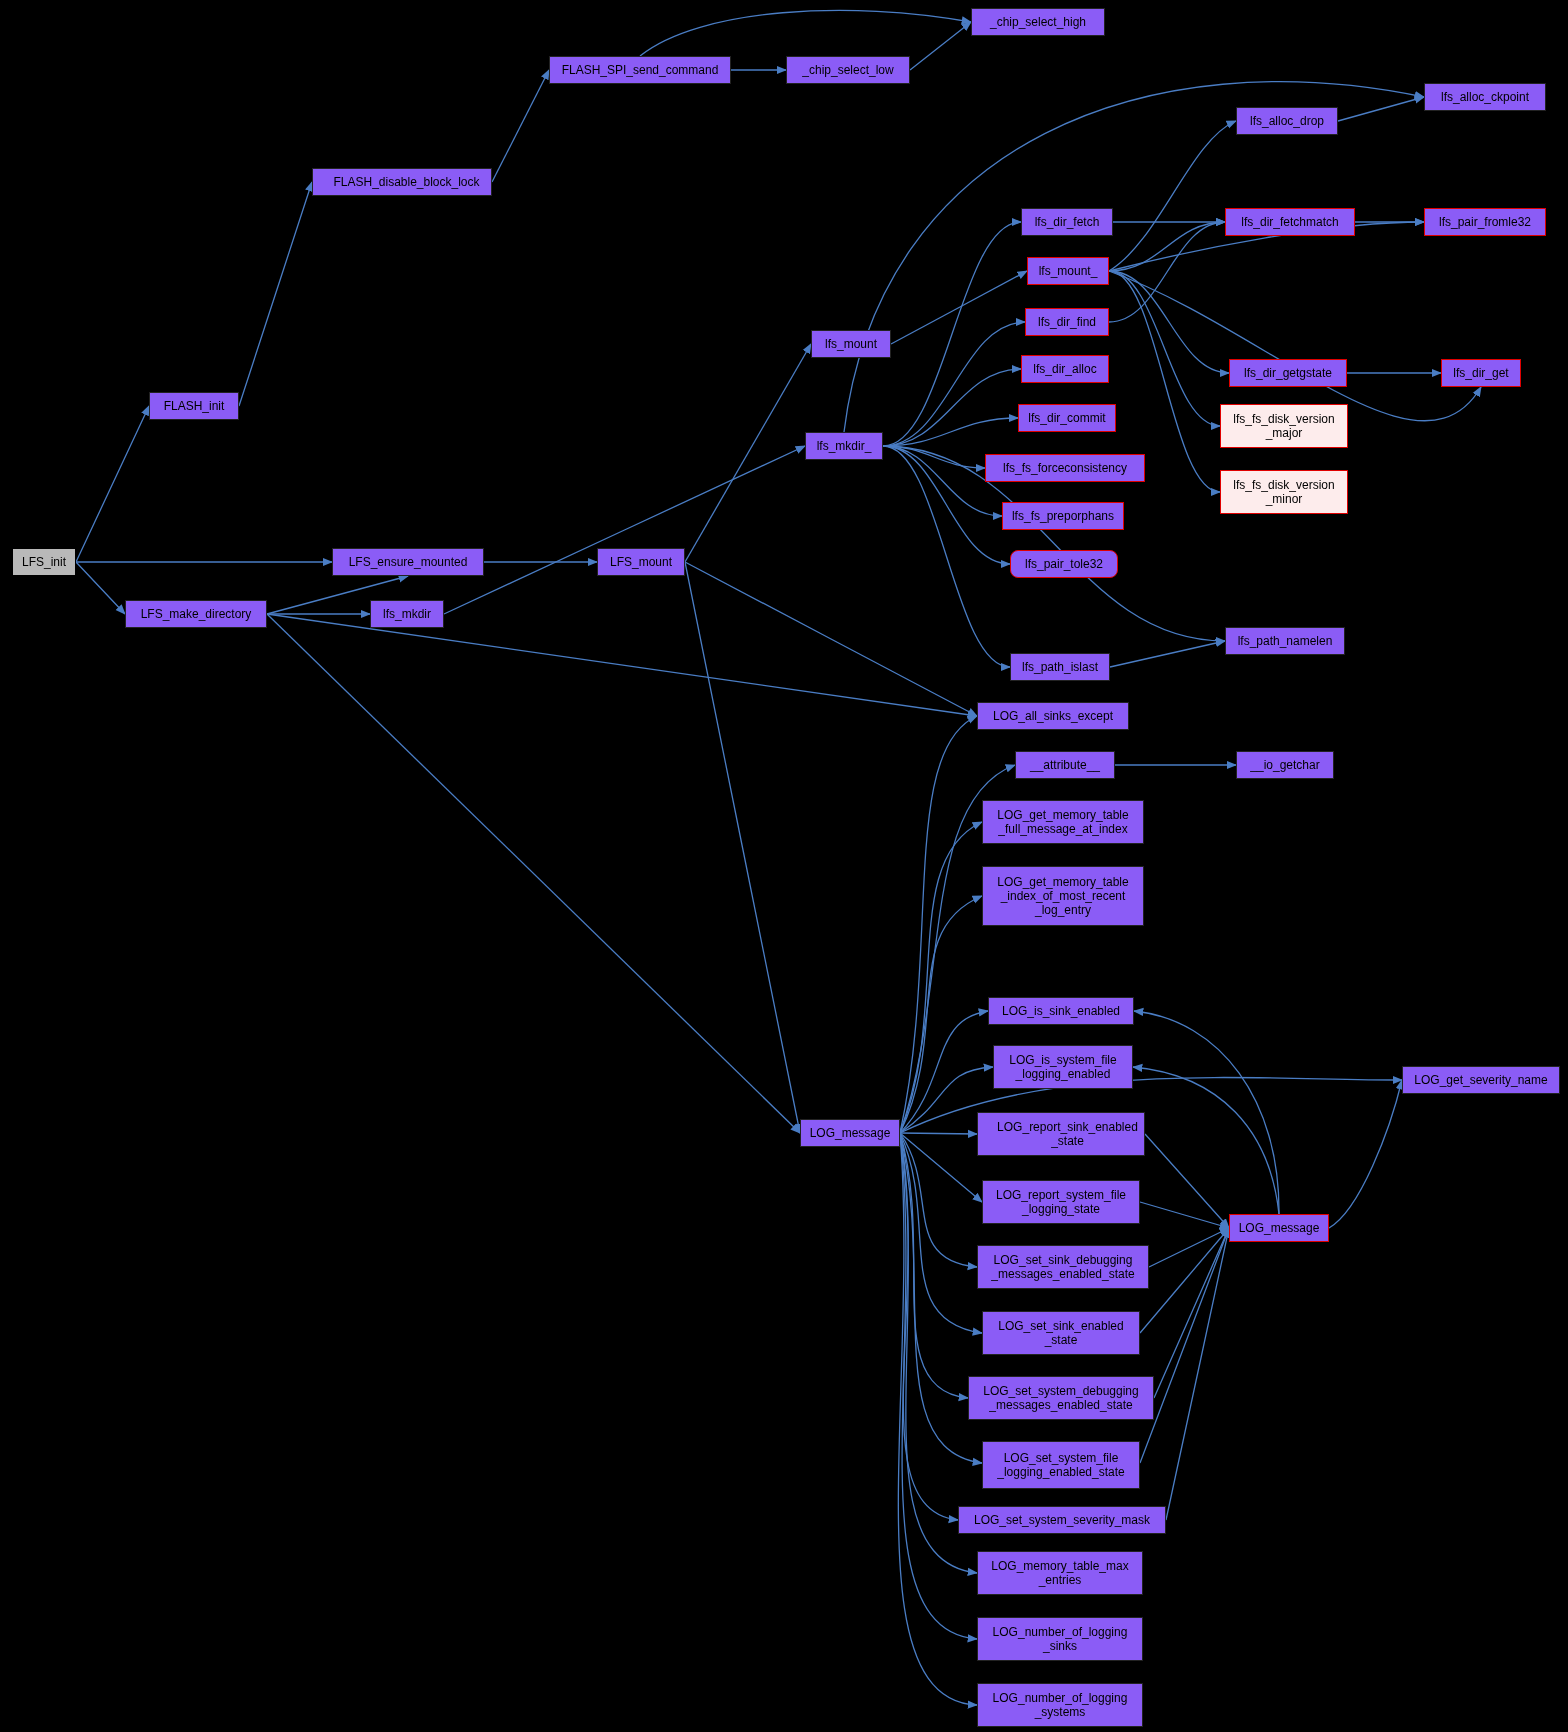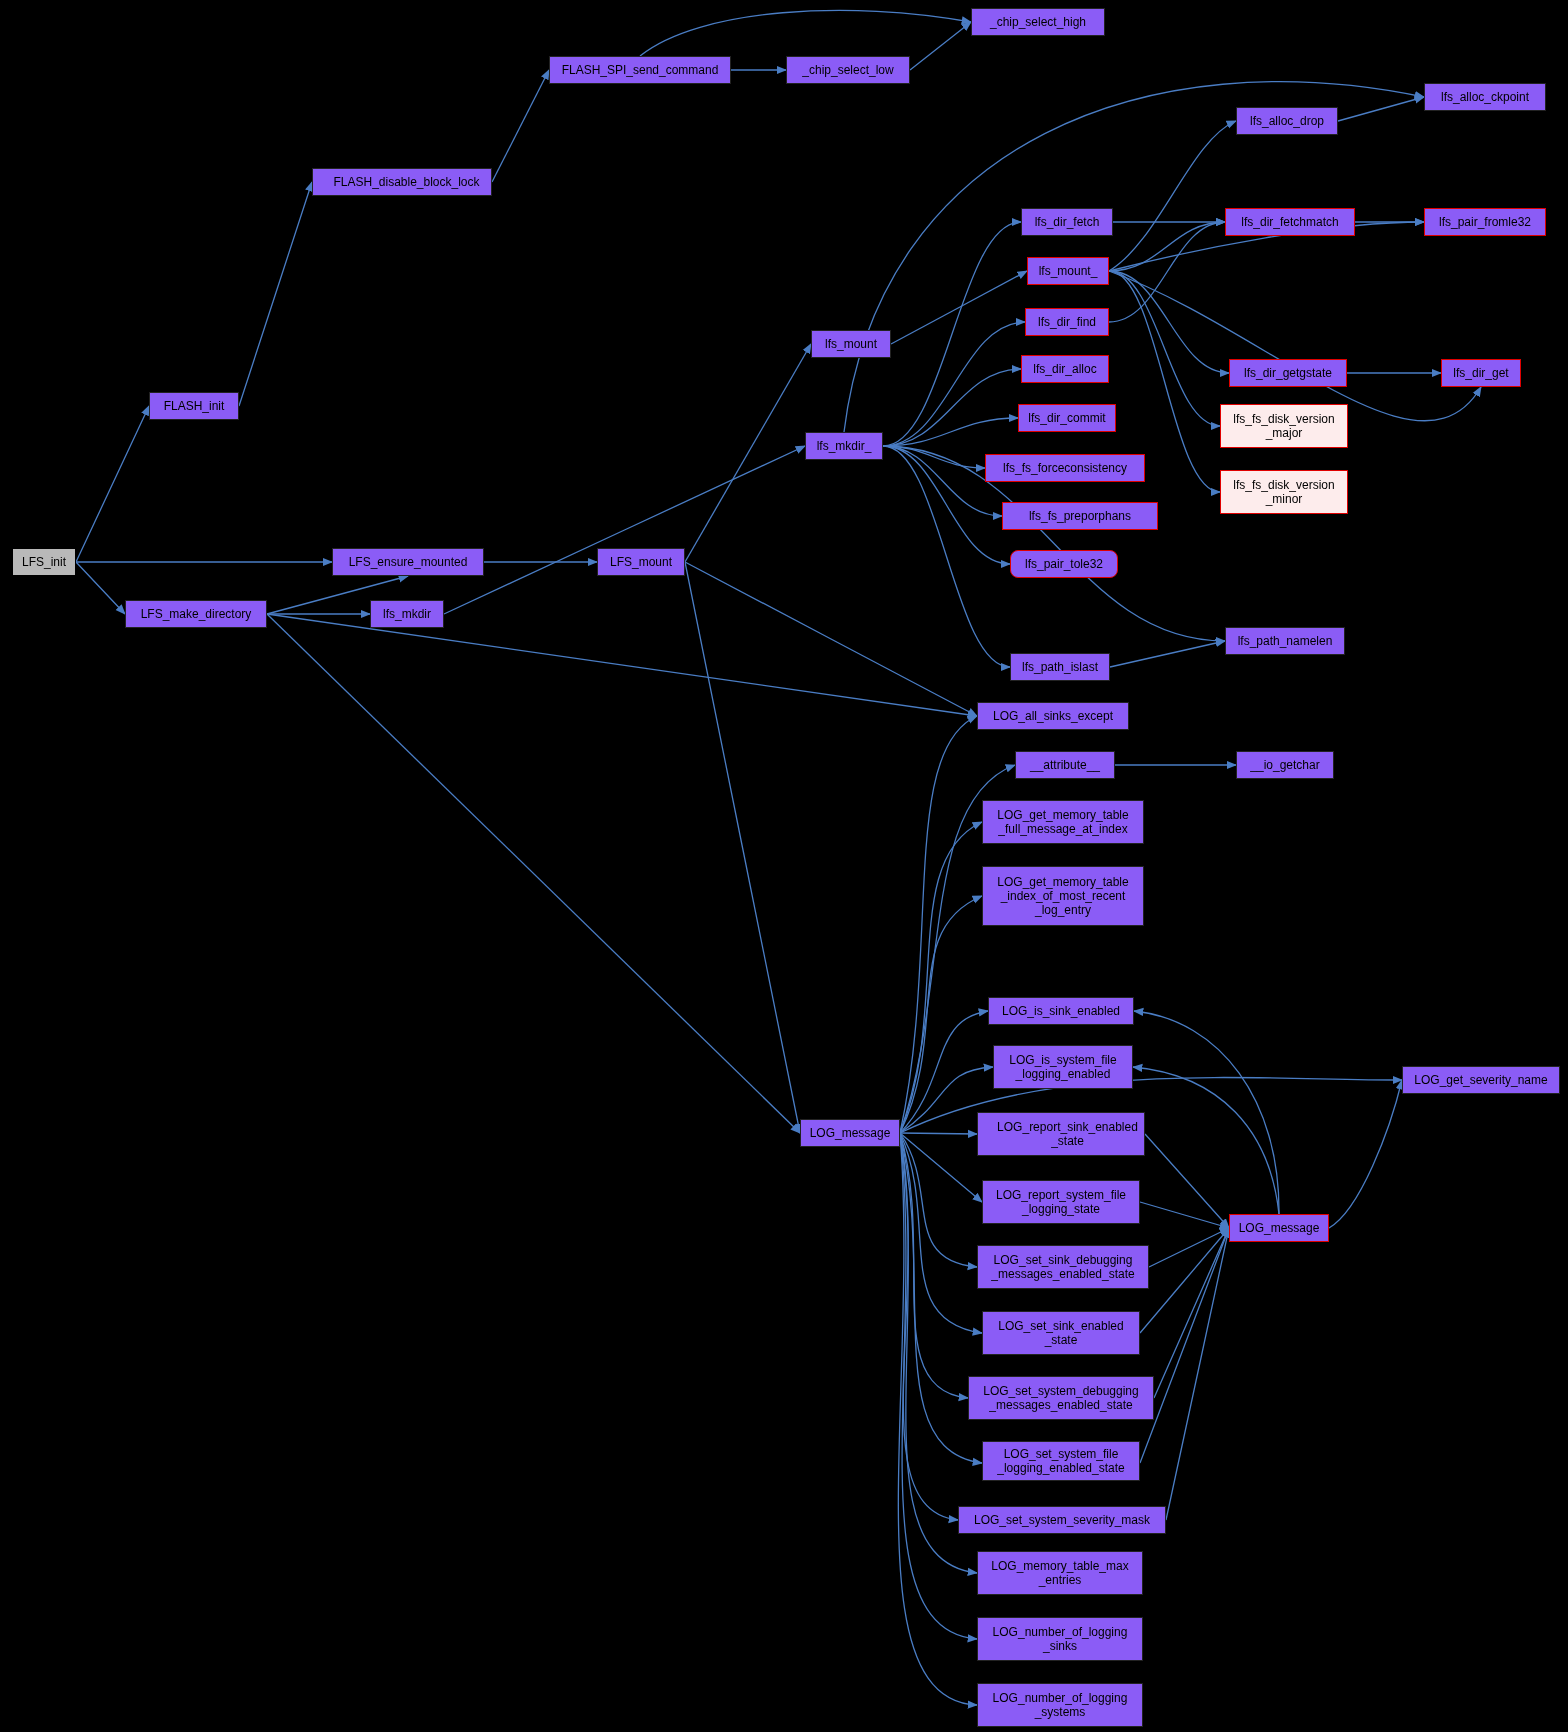--- a/index.html
+++ b/index.html
@@ -111,21 +111,21 @@
       <div class="node" style="left: 1424px; top: 83px; width: 122px; height: 28px;">lfs_alloc_ckpoint</div>
       <div class="node" style="left: 1236px; top: 107px; width: 102px; height: 28px;">lfs_alloc_drop</div>
       <div class="node" style="left: 1021px; top: 208px; width: 92px; height: 28px;">lfs_dir_fetch</div>
       <div class="node red" style="left: 1225px; top: 208px; width: 130px; height: 28px;">lfs_dir_fetchmatch</div>
       <div class="node red" style="left: 1424px; top: 208px; width: 122px; height: 28px;">lfs_pair_fromle32</div>
       <div class="node red" style="left: 1027px; top: 257px; width: 82px; height: 28px;">lfs_mount_</div>
       <div class="node red" style="left: 1025px; top: 308px; width: 84px; height: 28px;">lfs_dir_find</div>
       <div class="node red" style="left: 1021px; top: 355px; width: 88px; height: 28px;">lfs_dir_alloc</div>
       <div class="node red" style="left: 1018px; top: 404px; width: 98px; height: 28px;">lfs_dir_commit</div>
       <div class="node red" style="left: 985px; top: 454px; width: 160px; height: 28px;">lfs_fs_forceconsistency</div>
-      <div class="node red" style="left: 1002px; top: 502px; width: 156px; height: 28px;">lfs_fs_preporphans</div>
+      <div class="node red" style="left: 1002px; top: 502px; width: 122px; height: 28px;">lfs_fs_preporphans</div>
       <div class="node red" style="left: 1010px; top: 550px; width: 108px; height: 28px; border-radius: 8px;">lfs_pair_tole32</div>
       <div class="node red" style="left: 1229px; top: 359px; width: 118px; height: 28px;">lfs_dir_getgstate</div>
       <div class="node red" style="left: 1441px; top: 359px; width: 80px; height: 28px;">lfs_dir_get</div>
       <div class="node red-tint" style="left: 1220px; top: 404px; width: 128px; height: 44px;">lfs_fs_disk_version
 _major</div>
       <div class="node red-tint" style="left: 1220px; top: 470px; width: 128px; height: 44px;">lfs_fs_disk_version
 _minor</div>
       <div class="node" style="left: 1225px; top: 627px; width: 120px; height: 28px;">lfs_path_namelen</div>
       <div class="node" style="left: 1010px; top: 653px; width: 100px; height: 28px;">lfs_path_islast</div>
       <div class="node" style="left: 977px; top: 702px; width: 152px; height: 28px;">LOG_all_sinks_except</div>
@@ -142,21 +142,21 @@
       <div class="node" style="left: 977px; top: 1112px; width: 168px; height: 44px; padding-left: 16px;">LOG_report_sink_enabled
 _state</div>
       <div class="node" style="left: 982px; top: 1180px; width: 158px; height: 44px;">LOG_report_system_file
 _logging_state</div>
       <div class="node" style="left: 977px; top: 1245px; width: 172px; height: 44px;">LOG_set_sink_debugging
 _messages_enabled_state</div>
       <div class="node" style="left: 982px; top: 1311px; width: 158px; height: 44px;">LOG_set_sink_enabled
 _state</div>
       <div class="node" style="left: 968px; top: 1376px; width: 186px; height: 44px;">LOG_set_system_debugging
 _messages_enabled_state</div>
-      <div class="node" style="left: 982px; top: 1441px; width: 158px; height: 40px;">LOG_set_system_file
+      <div class="node" style="left: 982px; top: 1441px; width: 158px; height: 48px;">LOG_set_system_file
 _logging_enabled_state</div>
       <div class="node" style="left: 958px; top: 1506px; width: 208px; height: 28px;">LOG_set_system_severity_mask</div>
       <div class="node" style="left: 977px; top: 1551px; width: 166px; height: 44px;">LOG_memory_table_max
 _entries</div>
       <div class="node" style="left: 977px; top: 1617px; width: 166px; height: 44px;">LOG_number_of_logging
 _sinks</div>
       <div class="node" style="left: 977px; top: 1683px; width: 166px; height: 44px;">LOG_number_of_logging
 _systems</div>
       <div class="node" style="left: 800px; top: 1119px; width: 100px; height: 28px;">LOG_message</div>
       <div class="node red" style="left: 1229px; top: 1214px; width: 100px; height: 28px;">LOG_message</div>

